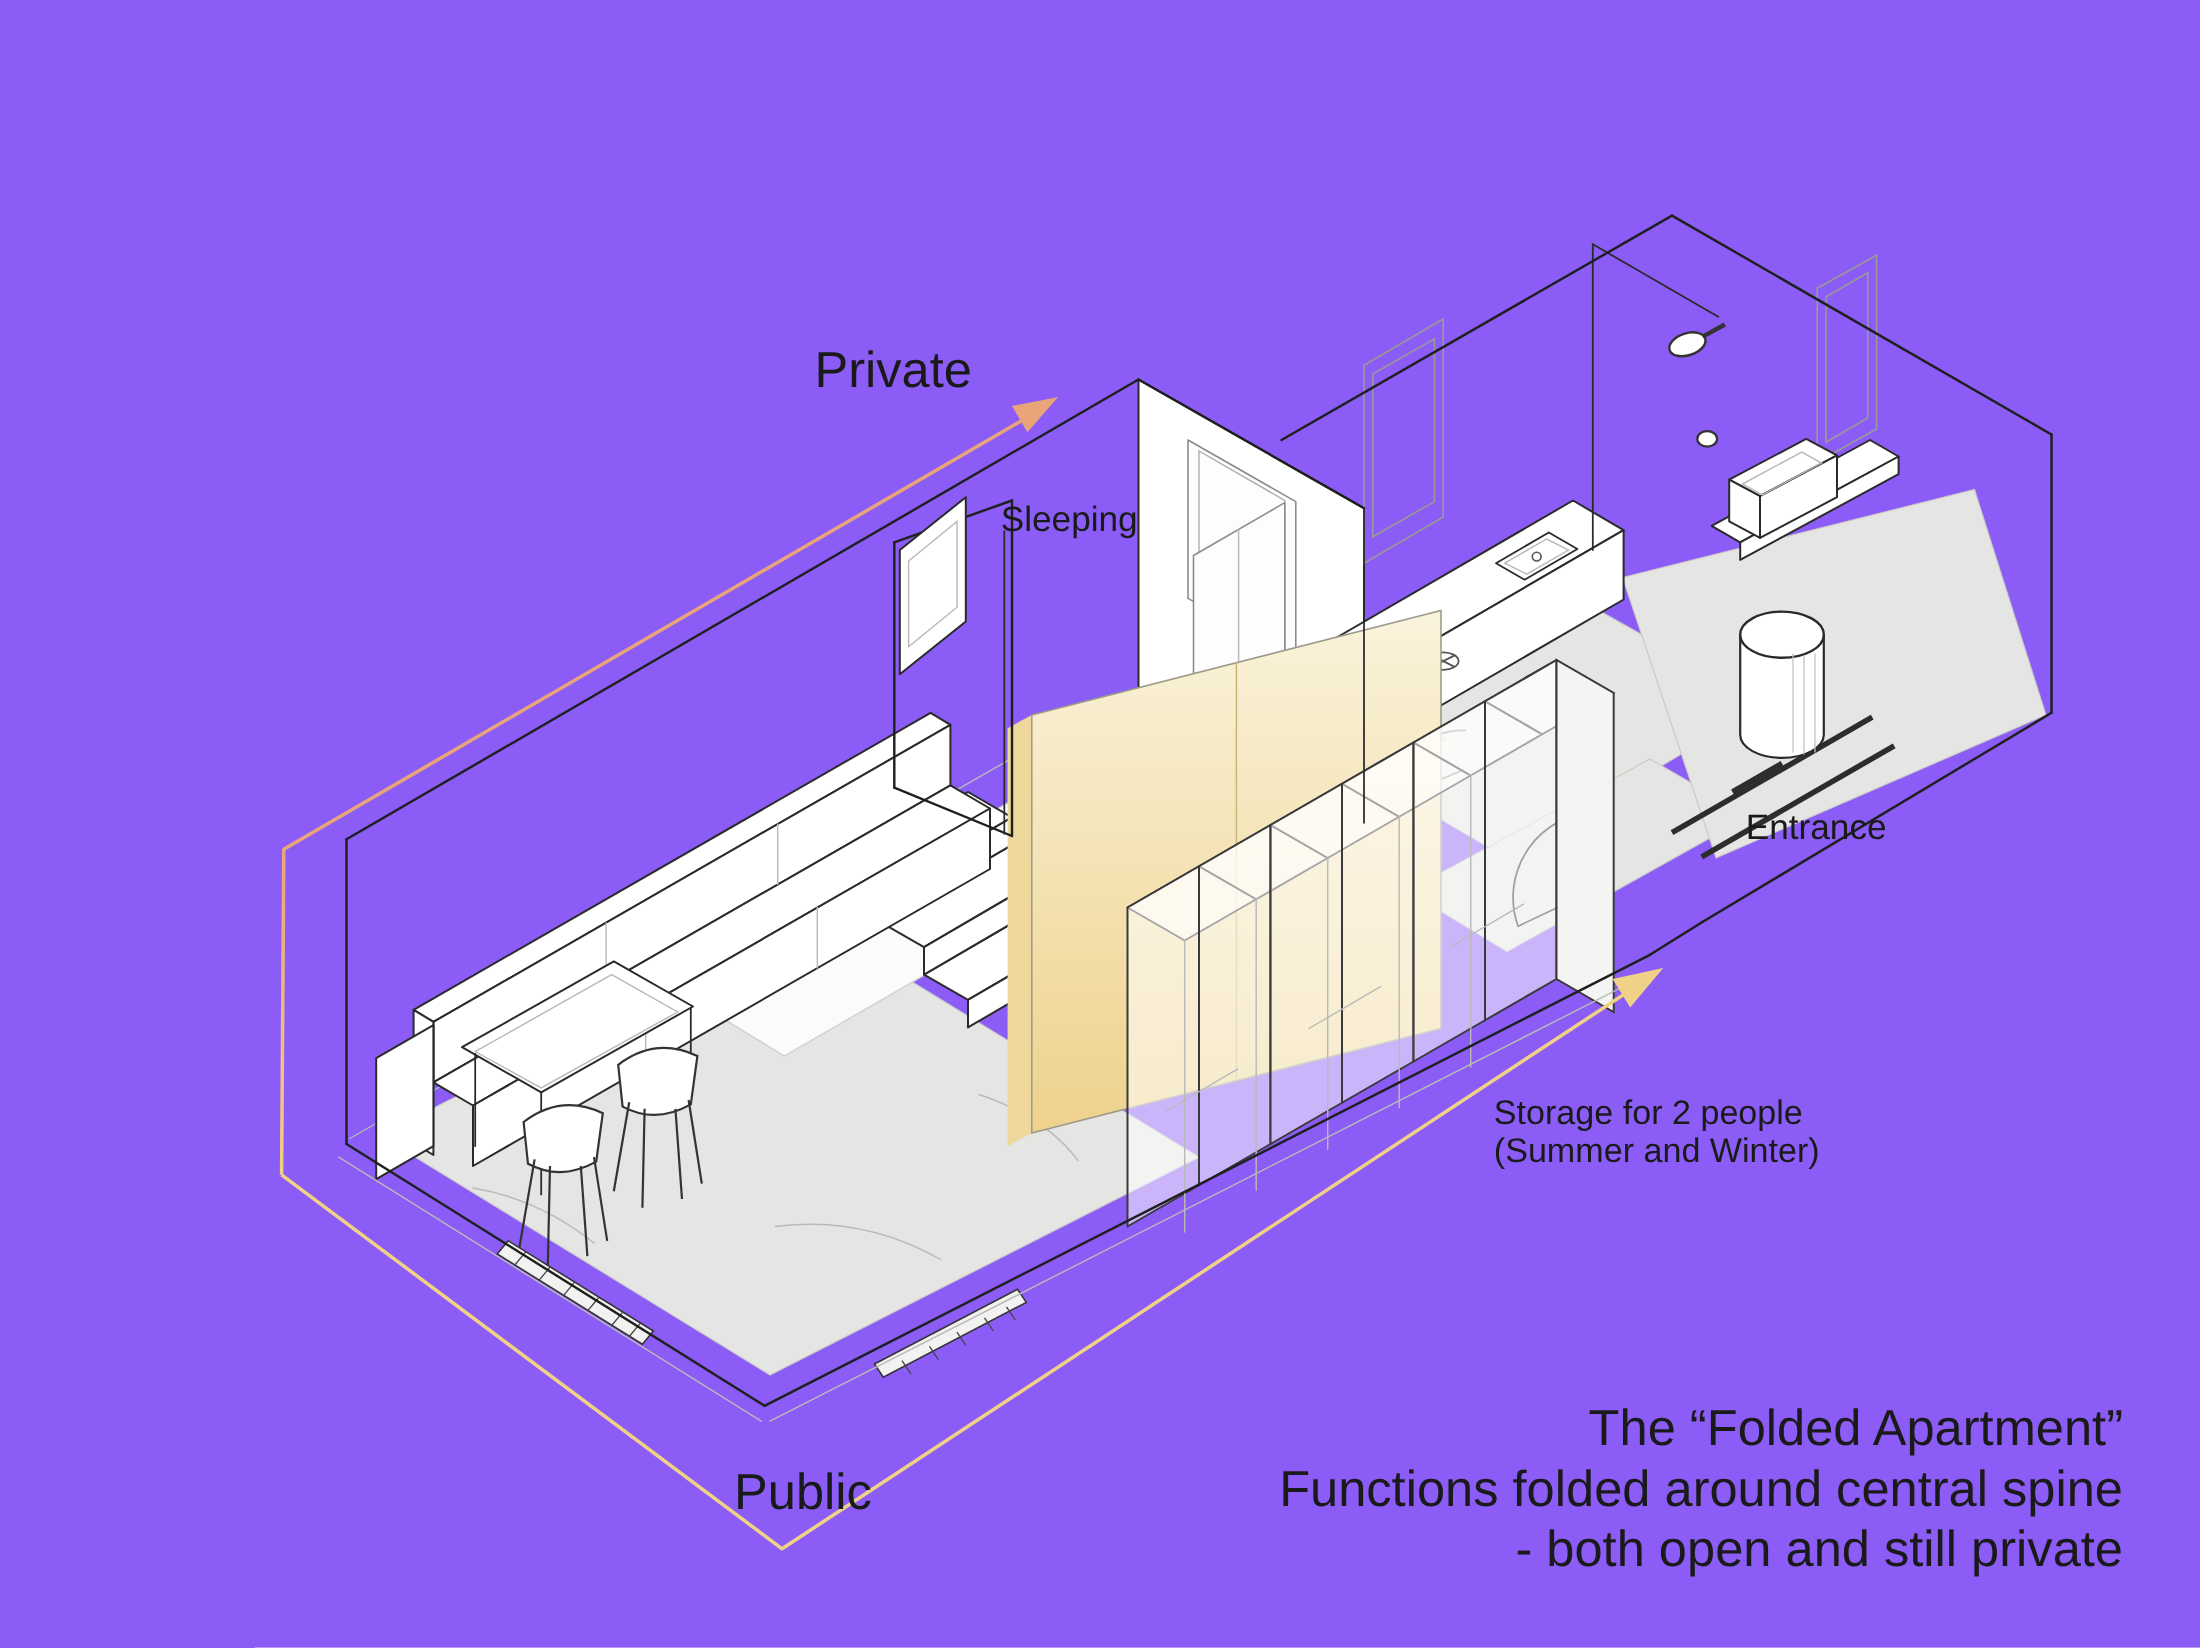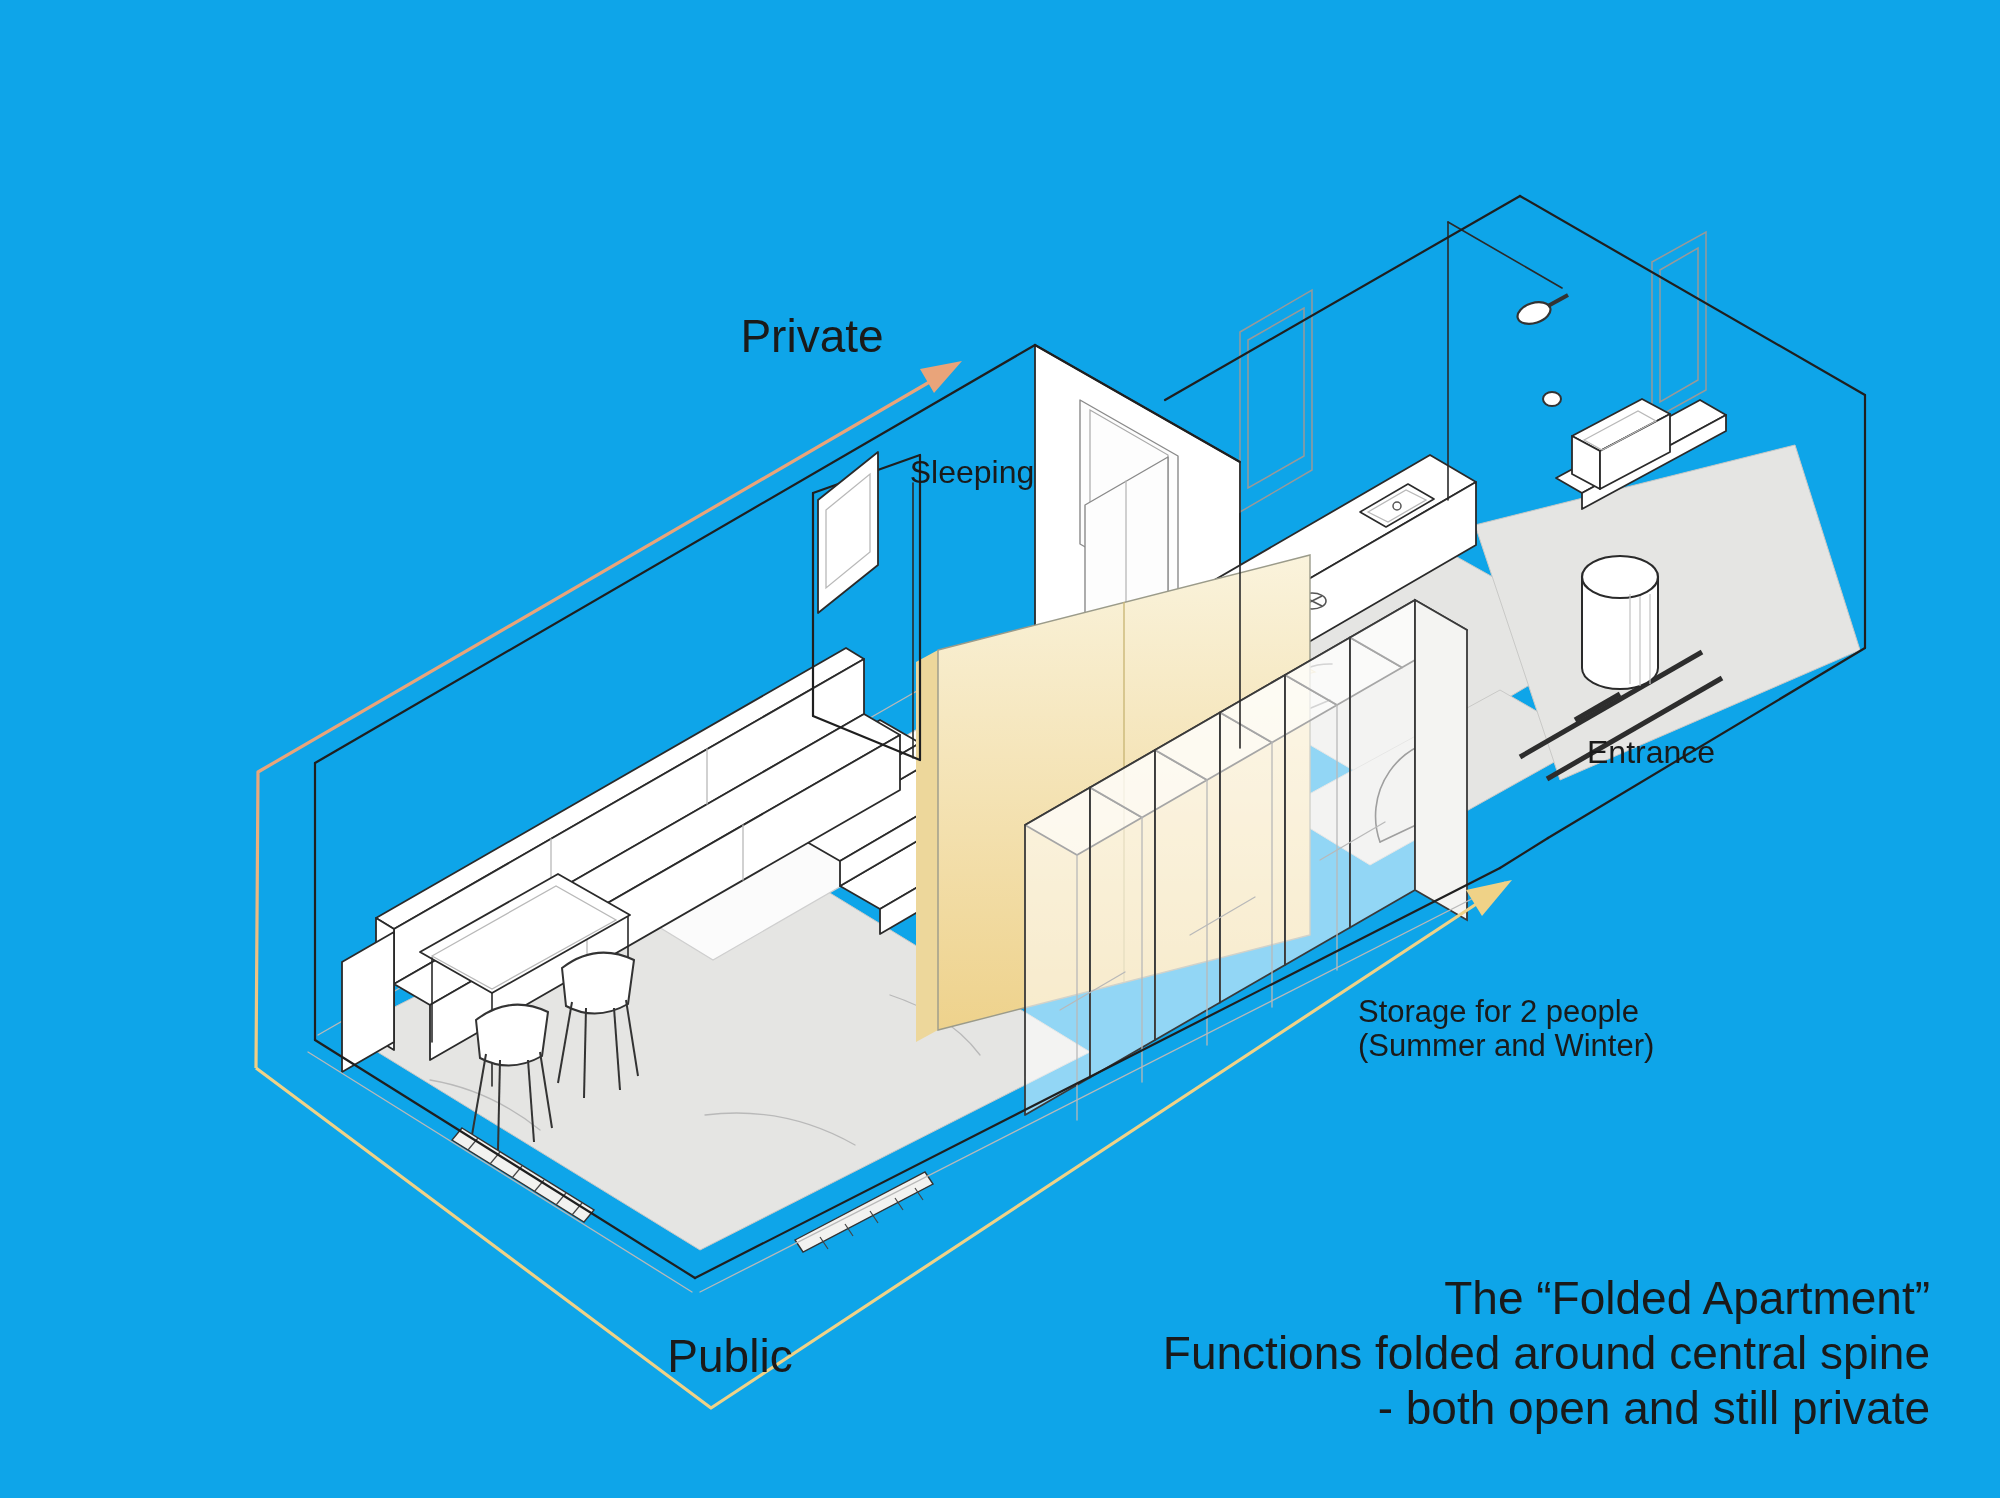--- a/index.html
+++ b/index.html
@@ -1,17 +1,17 @@
 <!DOCTYPE html>
 <html><head>
 <meta charset="utf-8">
 <title>Folded Apartment Diagram</title>
 <style>
   html,body{margin:0;padding:0;background:#ffffff;}
-  .stage{width:2000px;height:1498px;position:relative;background:#0ea5e9;overflow:hidden;}
+  .stage{width:2000px;height:1498px;position:relative;background:#8b5cf6;overflow:hidden;}
   svg{display:block;}
   text{font-family:"Liberation Sans", sans-serif;fill:#1a1a1a;}
   .lbl-big{font-size:46px;}
   .lbl-mid{font-size:32px;}
   .lbl-sm{font-size:31px;}
   .title-line{font-size:46px;}
   .ln{stroke:#1f1f1f;stroke-width:2.2;fill:none;stroke-linecap:round;stroke-linejoin:round;}
   .ln-thin{stroke:#2a2a2a;stroke-width:1.6;fill:none;stroke-linecap:round;stroke-linejoin:round;}
   .ln-light{stroke:#b9b9b9;stroke-width:1.3;fill:none;stroke-linecap:round;}
   .wface{fill:#ffffff;stroke:#2a2a2a;stroke-width:1.8;stroke-linejoin:round;}

